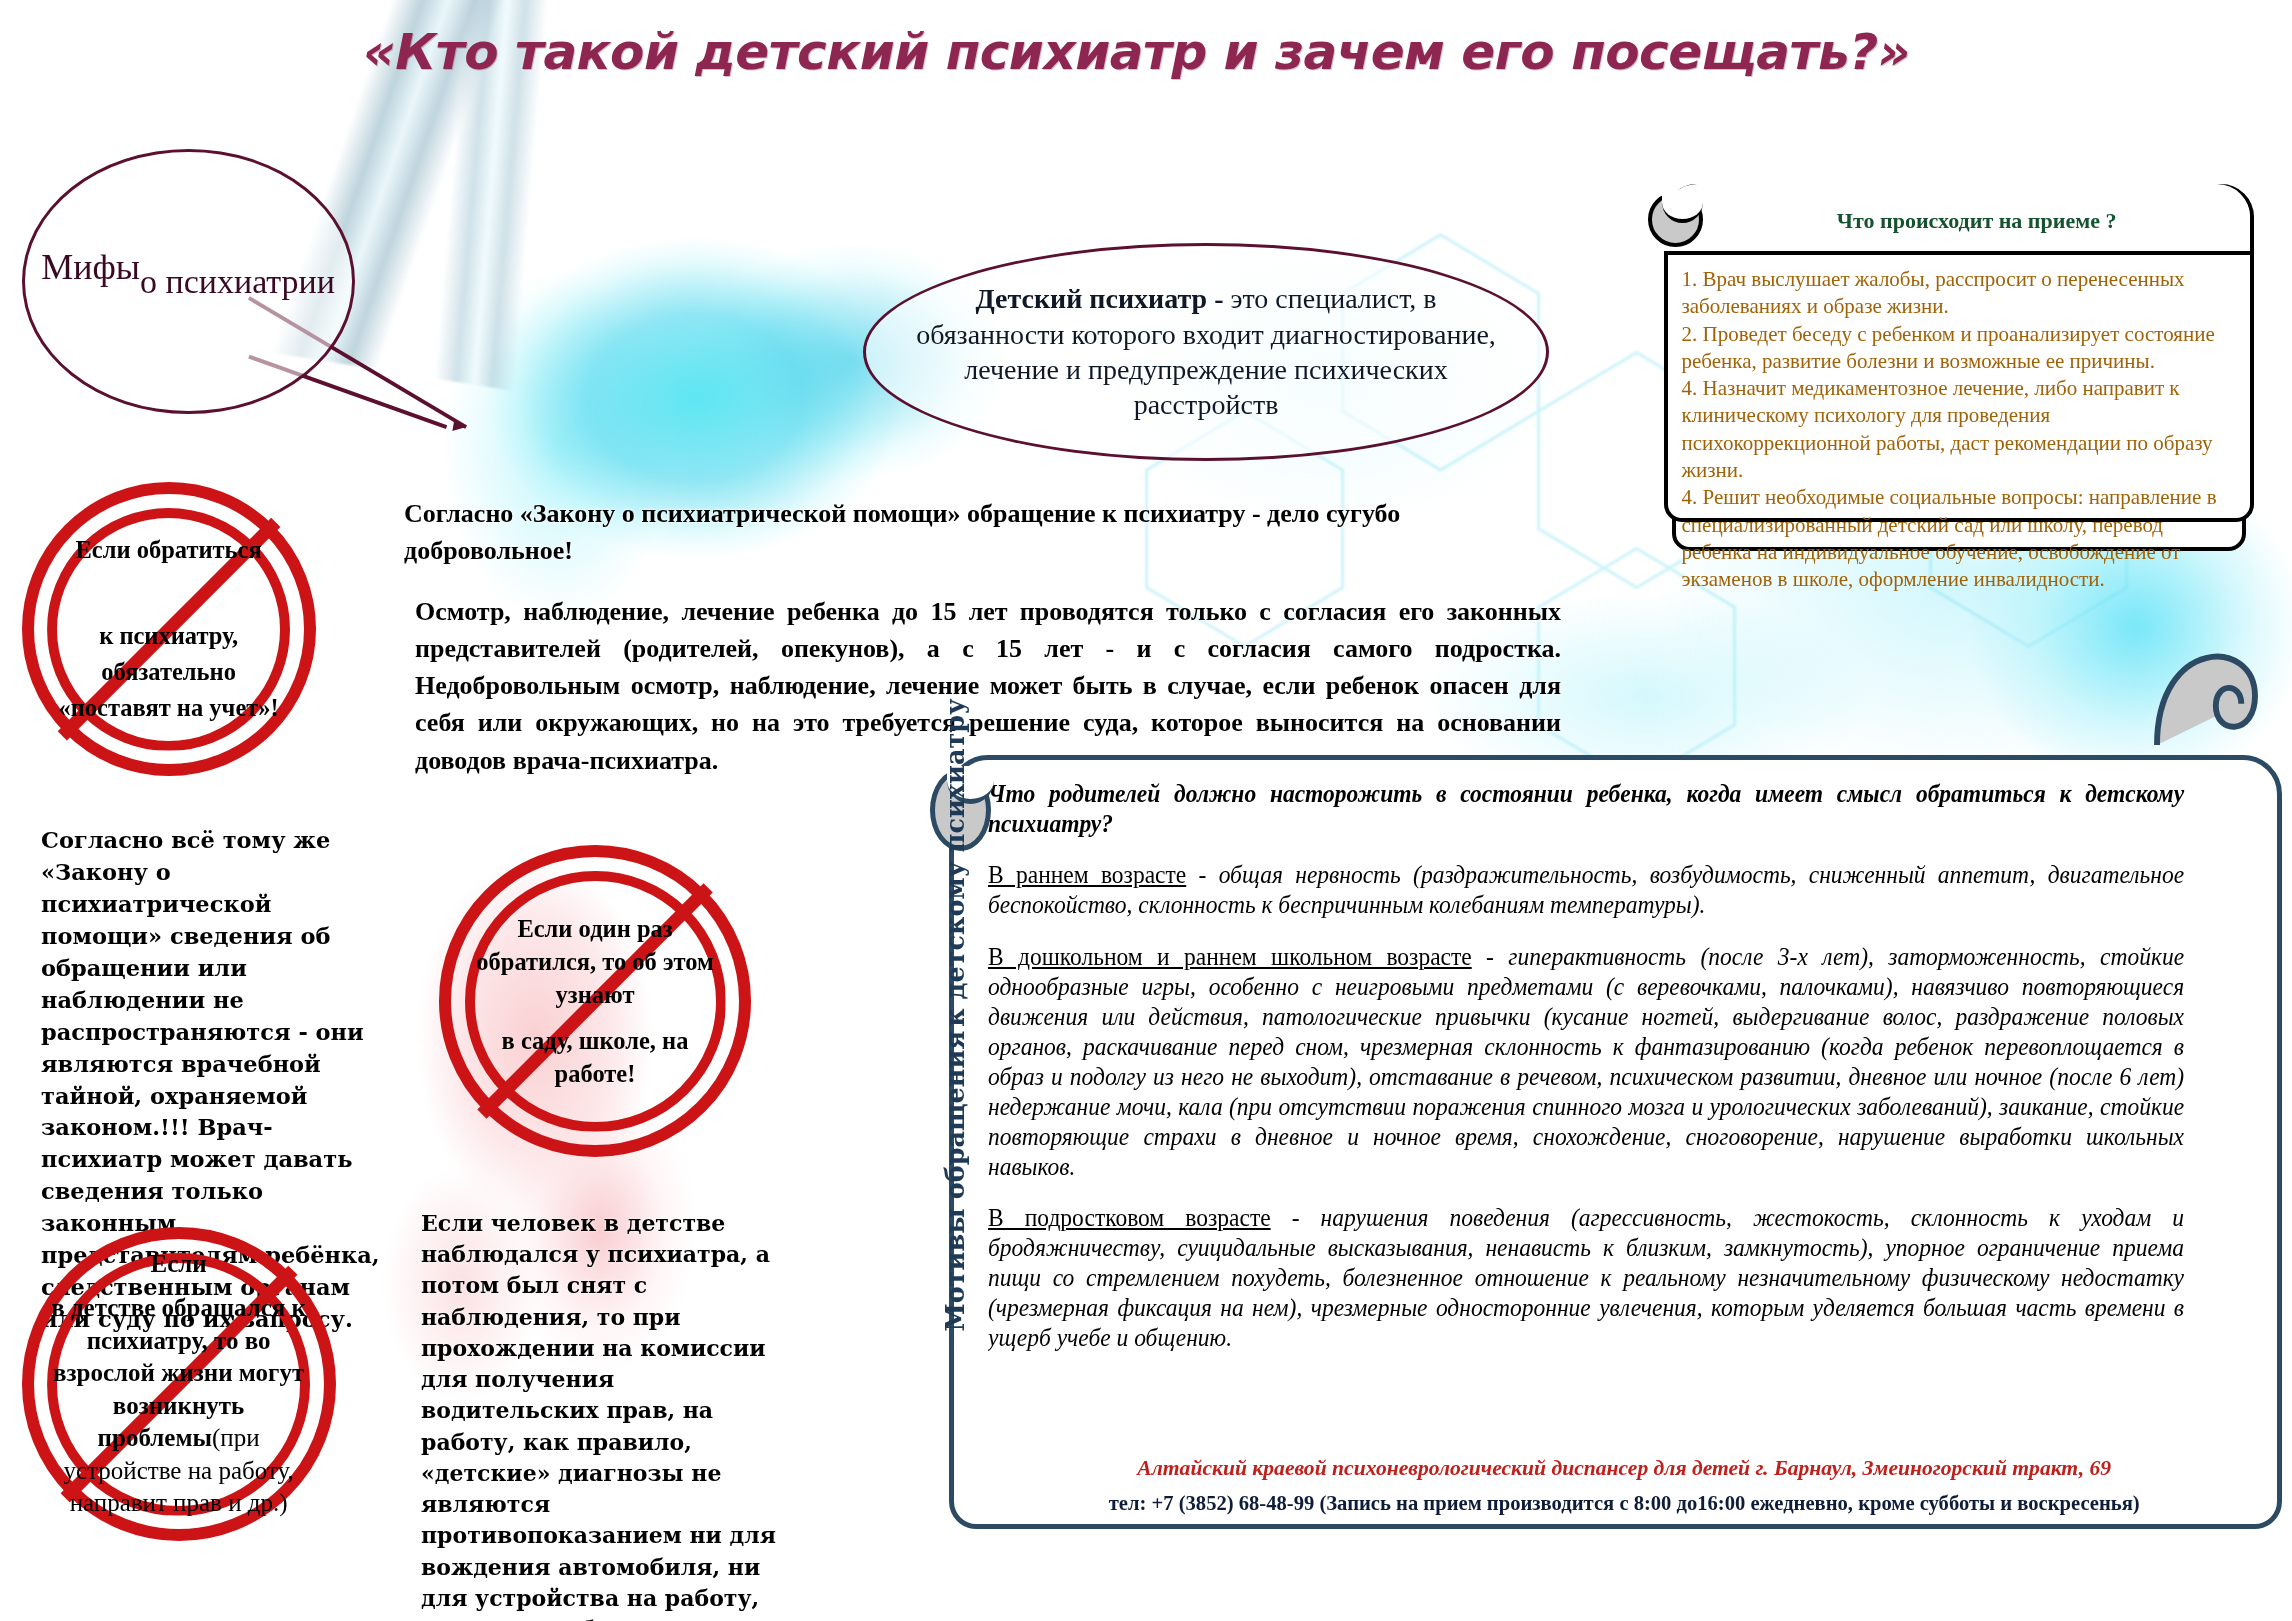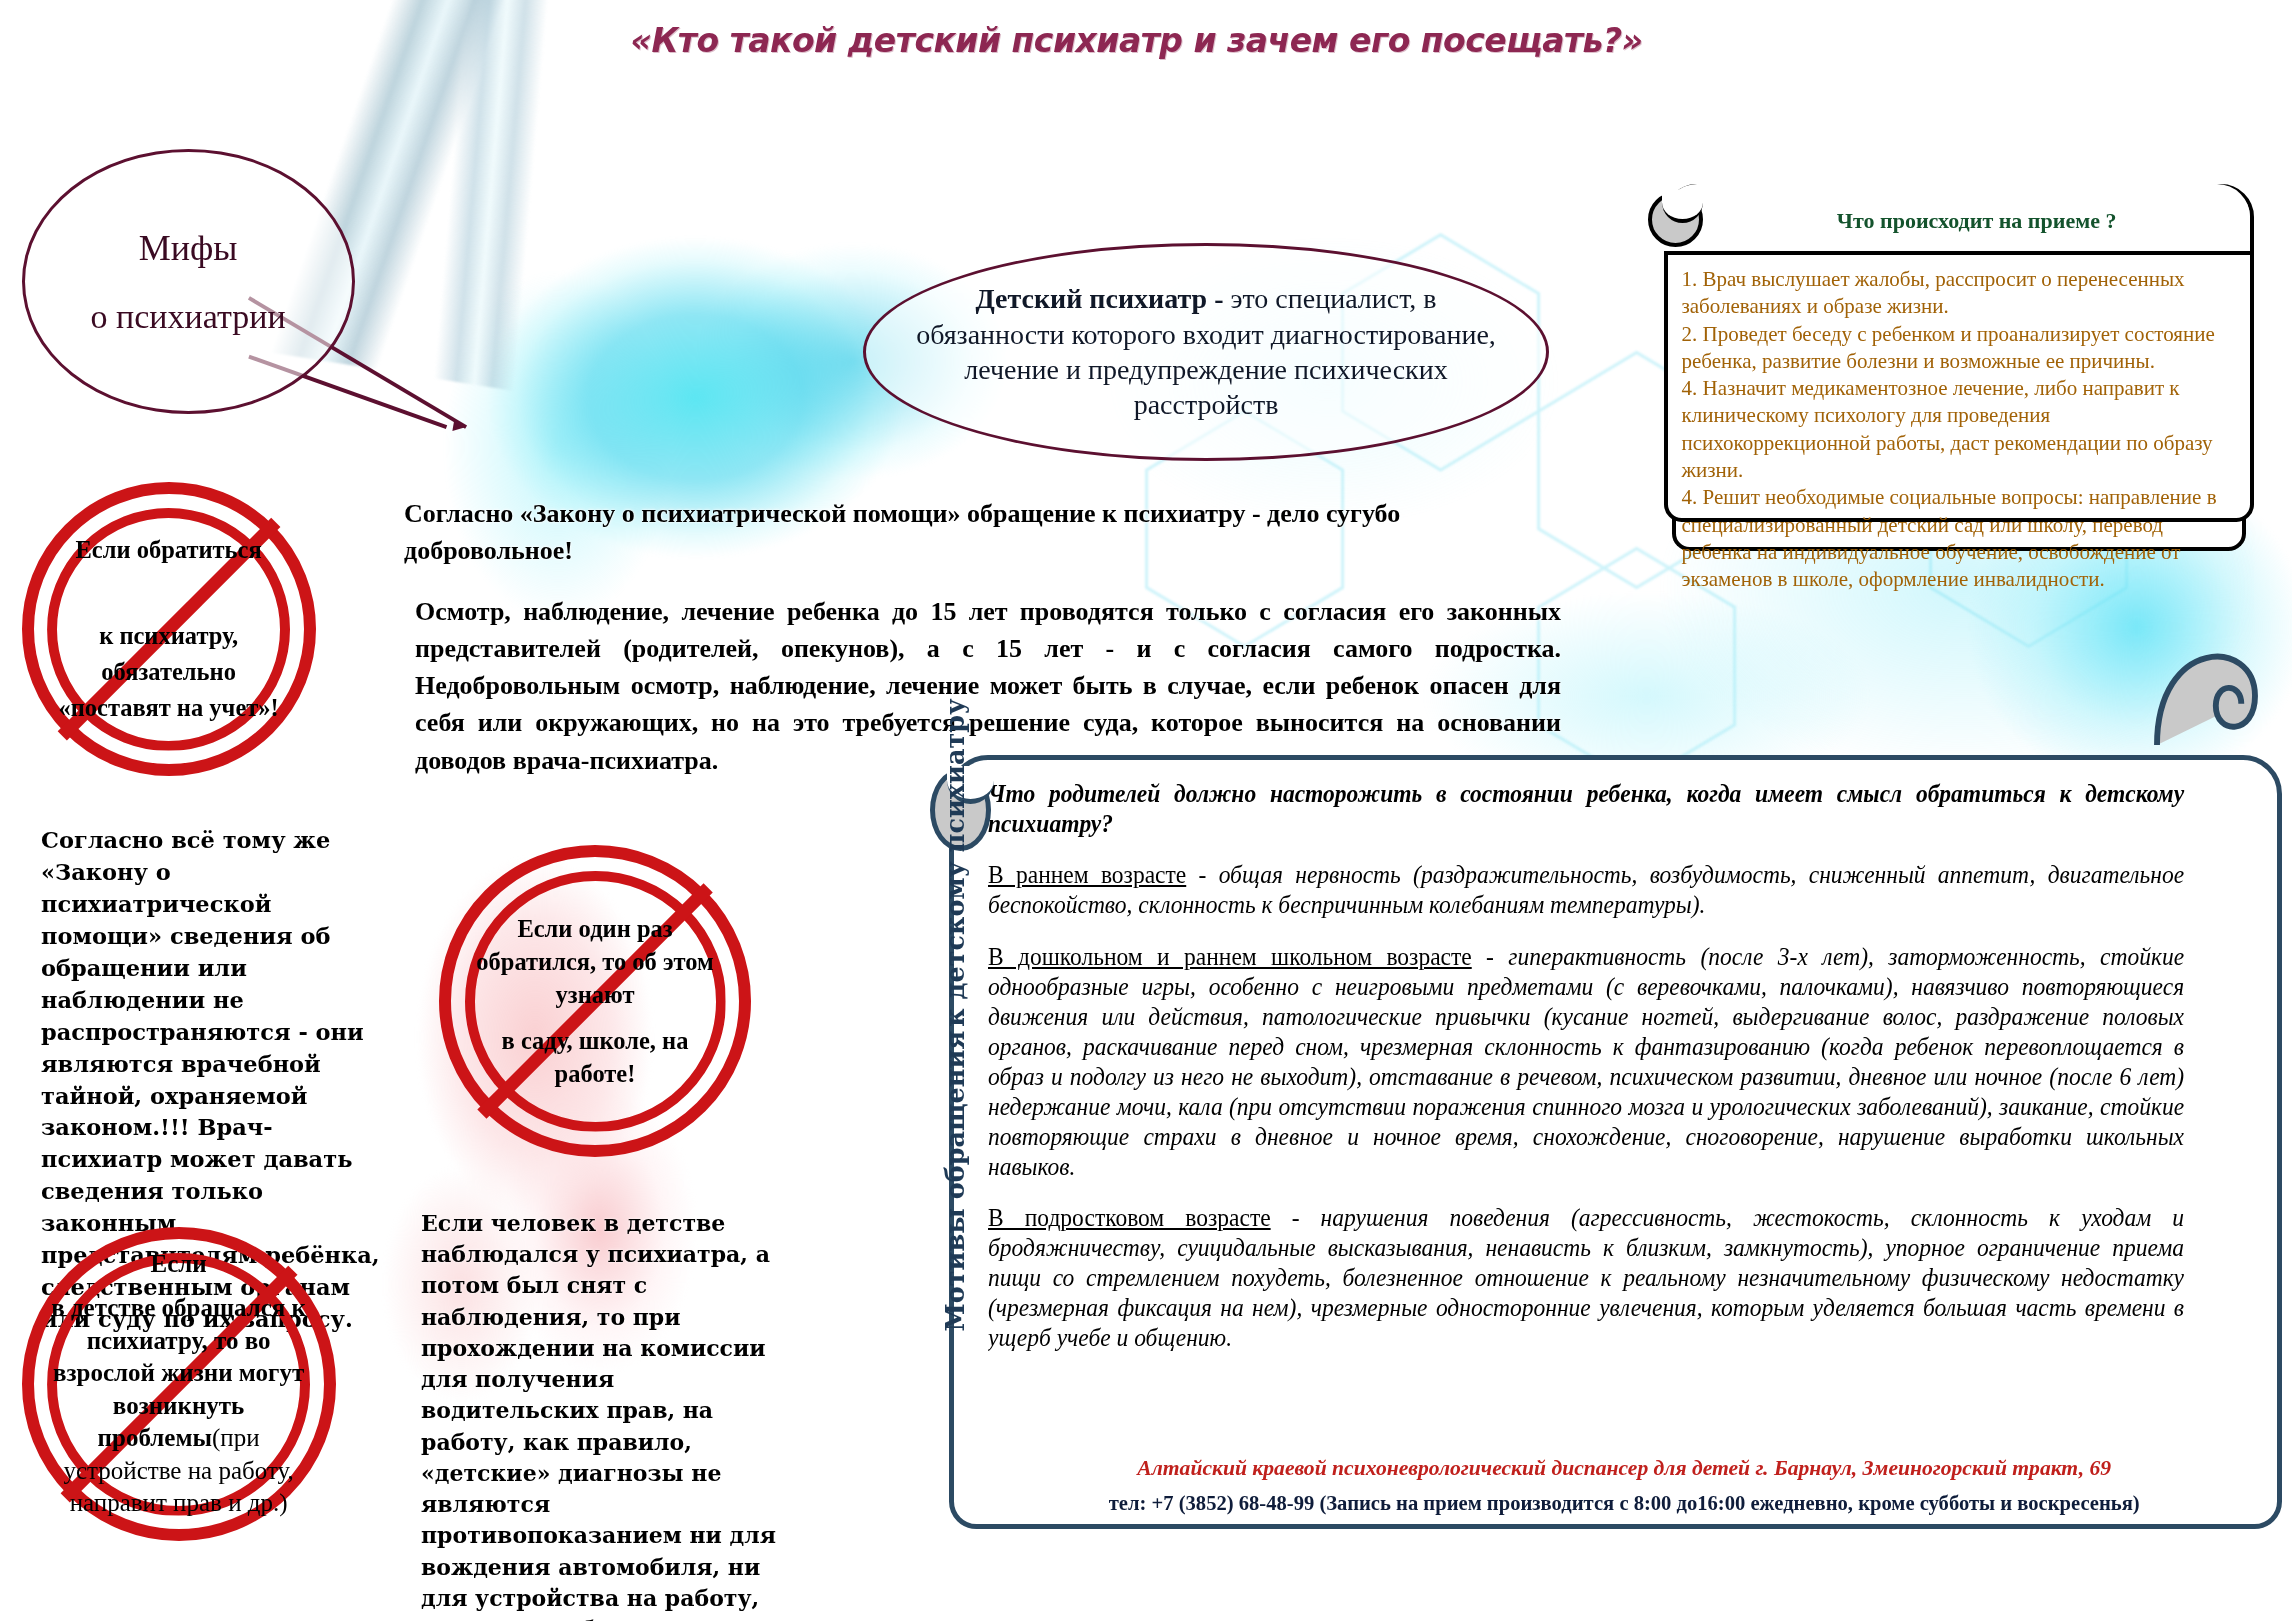--- a/index.html
+++ b/index.html
@@ -62,28 +62,28 @@
     text-align: center; z-index: 6;
   }
   #title .line {
     font-family: "DejaVu Sans", sans-serif;
     font-weight: bold; font-style: italic;
     color: #8d2752;
     font-size: 44px; line-height: 1.28;
     letter-spacing: -0.5px;
     text-shadow: 1px 1px 0 rgba(140,40,80,.30);
   }
-  #title .line2 { font-size: 33px; }
+  #title .line2 { font-size: 50px; }
 
   
   #myths-bubble {
     position: absolute; left: 21.6px; top: 149px; width: 333px; height: 265px;
     border: 3.9px solid #5c1030; border-radius: 50%;
     background: rgba(255,255,255,.55);
-    display: flex; flex-direction: column; align-items: center; justify-content: center;
+    display: flex; flex-direction: row; align-items: center; justify-content: center;
     z-index: 7;
   }
   #myths-bubble .l1 { font-size: 36px; color: #3a0a22; margin-bottom: 29px; }
   #myths-bubble .l2 { font-size: 34px; color: #3a0a22; }
   #bubble-tail { position: absolute; left: 245px; top: 294px; z-index: 6; }
 
   
   #definition {
     position: absolute; left: 863px; top: 243px; width: 686px; height: 218px;
     border: 3.9px solid #5c1030; border-radius: 50%;

